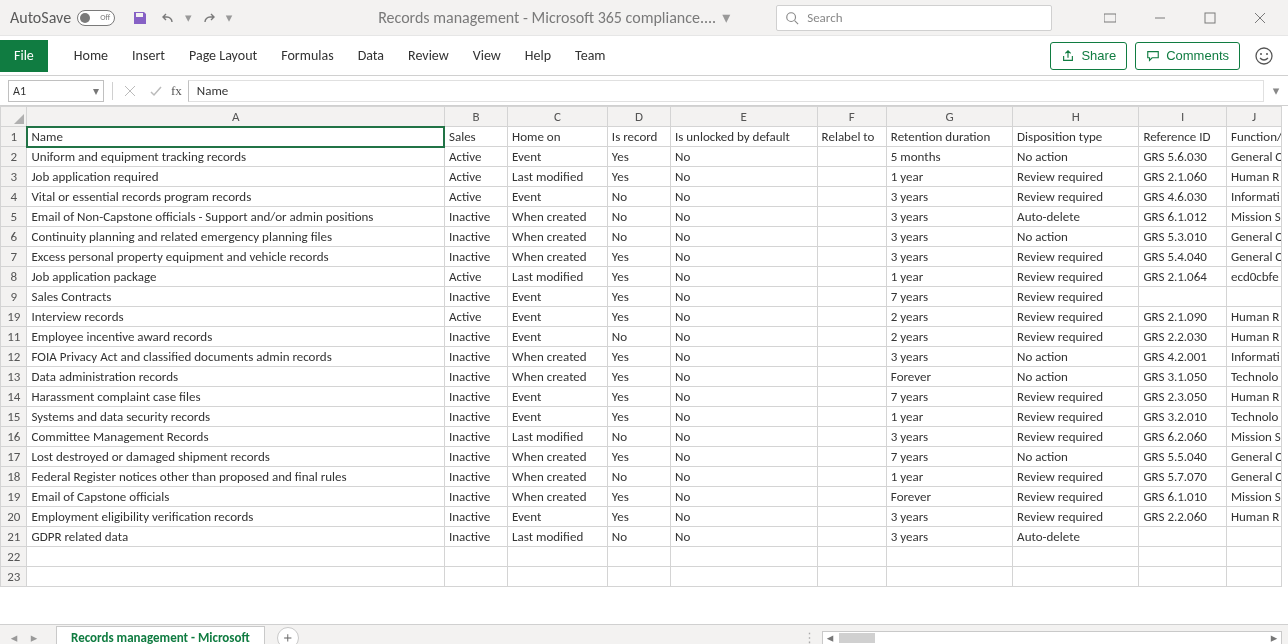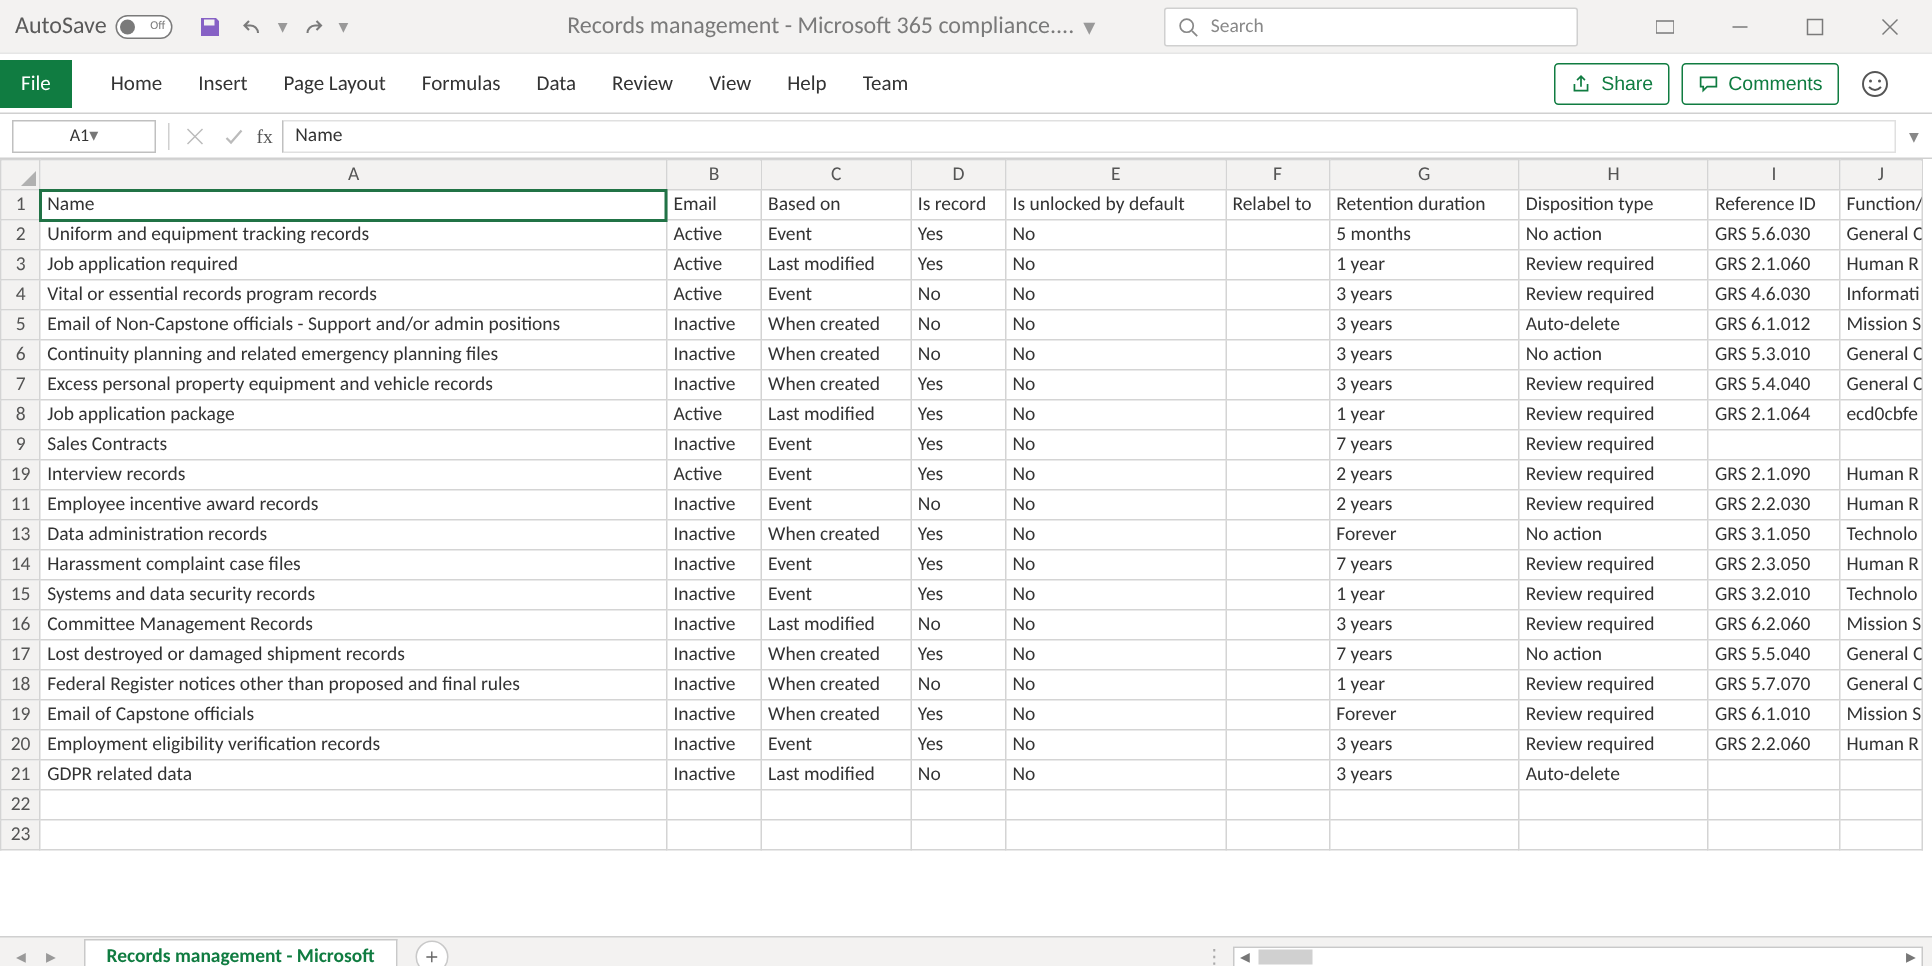--- a/index.html
+++ b/index.html
@@ -14,30 +14,30 @@
   .tb-icon { width: 22px; height: 22px; display:flex; align-items:center; justify-content:center; color:#7a7a7a; }
   .tb-sep { width:1px; height:18px; background:#d0d0d0; margin:0 4px; }
   .doc-title { flex: 0 0 auto; margin-left: 140px; color:#7a7a7a; font-size:16px; display:flex; align-items:center; gap:6px; }
   .search-box { margin-left: 40px; width: 276px; height: 26px; border:1px solid #d0d0d0; border-radius:2px; display:flex; align-items:center; gap:8px; padding:0 8px; color:#888; background:#fff; }
   .search-box svg { flex:0 0 auto; }
   .titlebar-spacer { flex:1; }
   .win-btn { width: 44px; height: 36px; display:flex; align-items:center; justify-content:center; color:#7a7a7a; }
   .win-btn svg { width:12px; height:12px; }
 
   
-  .ribbon-row { height: 40px; display:flex; align-items:center; border-bottom:1px solid #d0d0d0; padding: 0 24px 0 0; }
+  .ribbon-row { height: 40px; display:flex; align-items:center; border-bottom:1px solid #d0d0d0; padding: 0 10px 0 0; }
   .file-tab { background:#107c41; color:#fff; height:32px; padding:0 14px; display:flex; align-items:center; font-size:14px; margin-right:14px; }
   .rib-tab { height:32px; padding: 0 12px; display:flex; align-items:center; font-size:14px; color:#333; cursor:pointer; }
   .ribbon-spacer { flex:1; }
   .rib-btn { height:28px; border:1px solid #107c41; color:#107c41; background:#fff; border-radius:3px; padding:0 10px; display:flex; align-items:center; gap:6px; font-size:13px; margin-left:8px; cursor:pointer; }
   .smiley { width:28px; height:28px; border-radius:50%; display:flex; align-items:center; justify-content:center; color:#555; margin-left:10px;}
 
   
   .fbar { height: 30px; display:flex; align-items:center; border-bottom:1px solid #d0d0d0; }
-  .name-box { width: 96px; height:22px; border:1px solid #c0c0c0; margin:0 4px 0 8px; display:flex; align-items:center; padding:0 4px; font-size:12px; justify-content:center; background:#fff; }
+  .name-box { width: 96px; height:22px; border:1px solid #c0c0c0; margin:0 4px 0 8px; display:flex; align-items:center; padding:0 4px; font-size:12px; justify-content:space-between; background:#fff; }
   .name-box .dd { color:#777; }
   .fbar-btn { width:26px; height:22px; display:flex; align-items:center; justify-content:center; color:#888; }
   .fx { font-family: "Times New Roman", serif; color:#555; font-size:13px; margin:0 6px 0 2px;}
   .formula-input { flex:1; height:22px; border:1px solid #e0e0e0; border-left:1px solid #c0c0c0; padding:0 8px; font-size:13px; color:#333; display:flex; align-items:center; }
   .fbar-expand { width:24px; display:flex; align-items:center; justify-content:center; color:#888;}
 
   
   .grid-wrap { height: 518px; overflow:hidden; position:relative; }
   table.sheet { border-collapse: collapse; table-layout: fixed; width: 1282px; }
   table.sheet th, table.sheet td { border:1px solid #d4d4d4; font-size:13px; font-weight:400; height:20px; padding:0 4px; overflow:hidden; white-space:nowrap; text-overflow:clip; }
@@ -213,22 +213,22 @@
           <th>G</th>
           <th>H</th>
           <th>I</th>
           <th>J</th>
         </tr>
     </thead>
     <tbody id="sheet-body">
         <tr>
           <th class="rowhdr selrow">1</th>
           <td class="selA1">Name</td>
-          <td>Email</td>
-          <td>Based on</td>
+          <td>Sales</td>
+          <td>Home on</td>
           <td>Is record</td>
           <td>Is unlocked by default</td>
           <td>Relabel to</td>
           <td>Retention duration</td>
           <td>Disposition type</td>
           <td>Reference ID</td>
           <td>Function/</td>
         </tr>
         <tr>
           <th class="rowhdr">2</th>
@@ -352,20 +352,33 @@
           <td>Employee incentive award records</td>
           <td>Inactive</td>
           <td>Event</td>
           <td>No</td>
           <td>No</td>
           <td></td>
           <td>2 years</td>
           <td>Review required</td>
           <td>GRS 2.2.030</td>
           <td>Human R</td>
+        </tr>
+        <tr>
+          <th class="rowhdr">12</th>
+          <td>FOIA Privacy Act and classified documents admin records</td>
+          <td>Inactive</td>
+          <td>When created</td>
+          <td>Yes</td>
+          <td>No</td>
+          <td></td>
+          <td>3 years</td>
+          <td>No action</td>
+          <td>GRS 4.2.001</td>
+          <td>Informati</td>
         </tr>
         <tr>
           <th class="rowhdr">13</th>
           <td>Data administration records</td>
           <td>Inactive</td>
           <td>When created</td>
           <td>Yes</td>
           <td>No</td>
           <td></td>
           <td>Forever</td>

